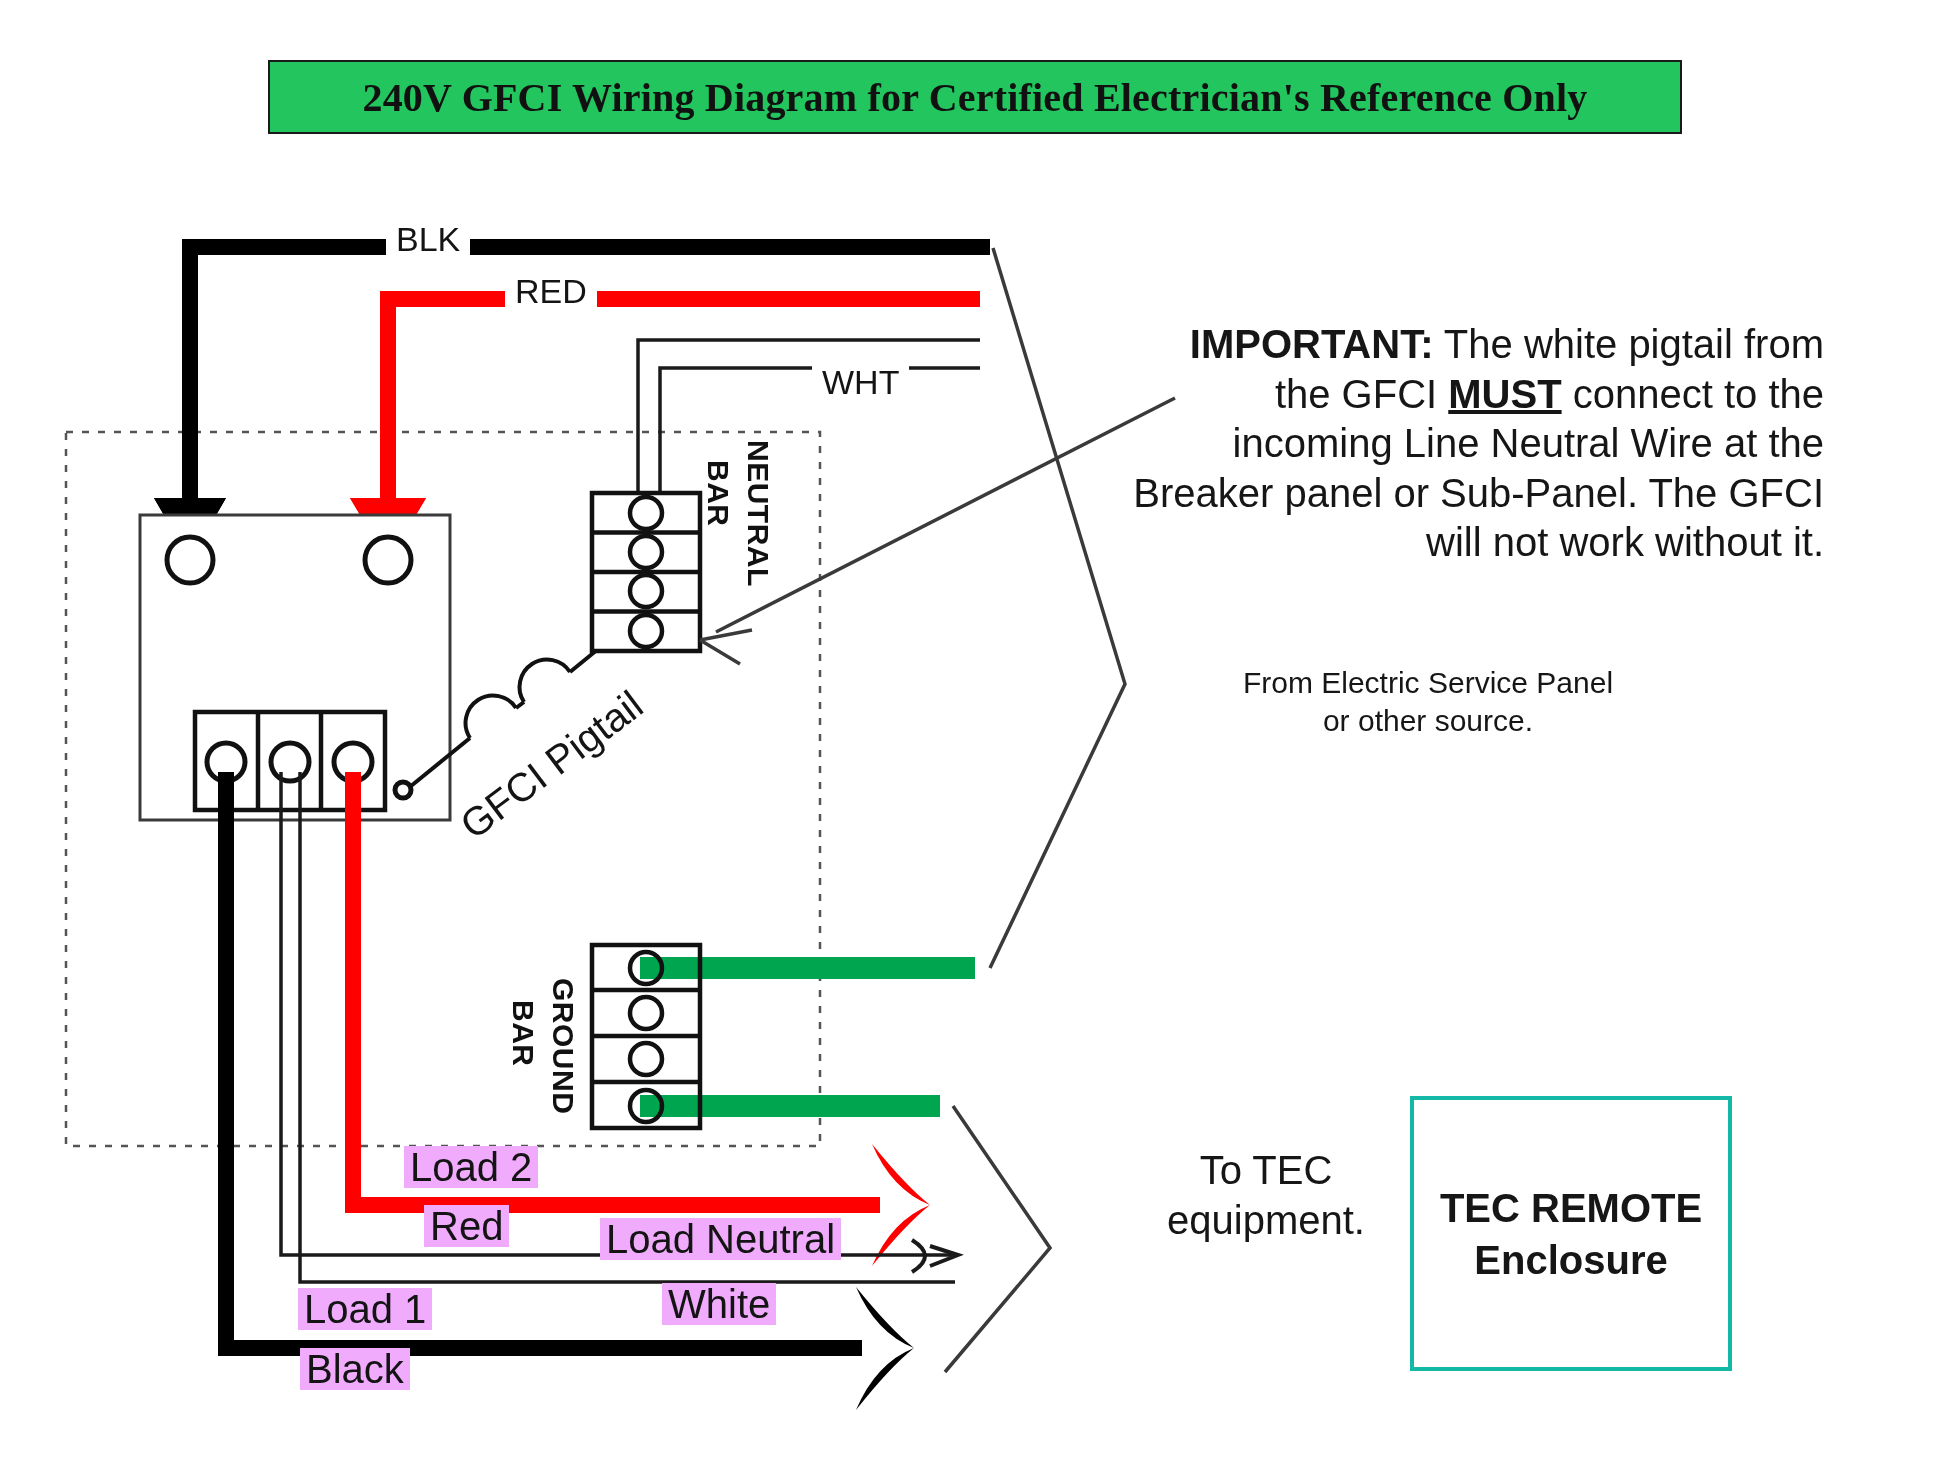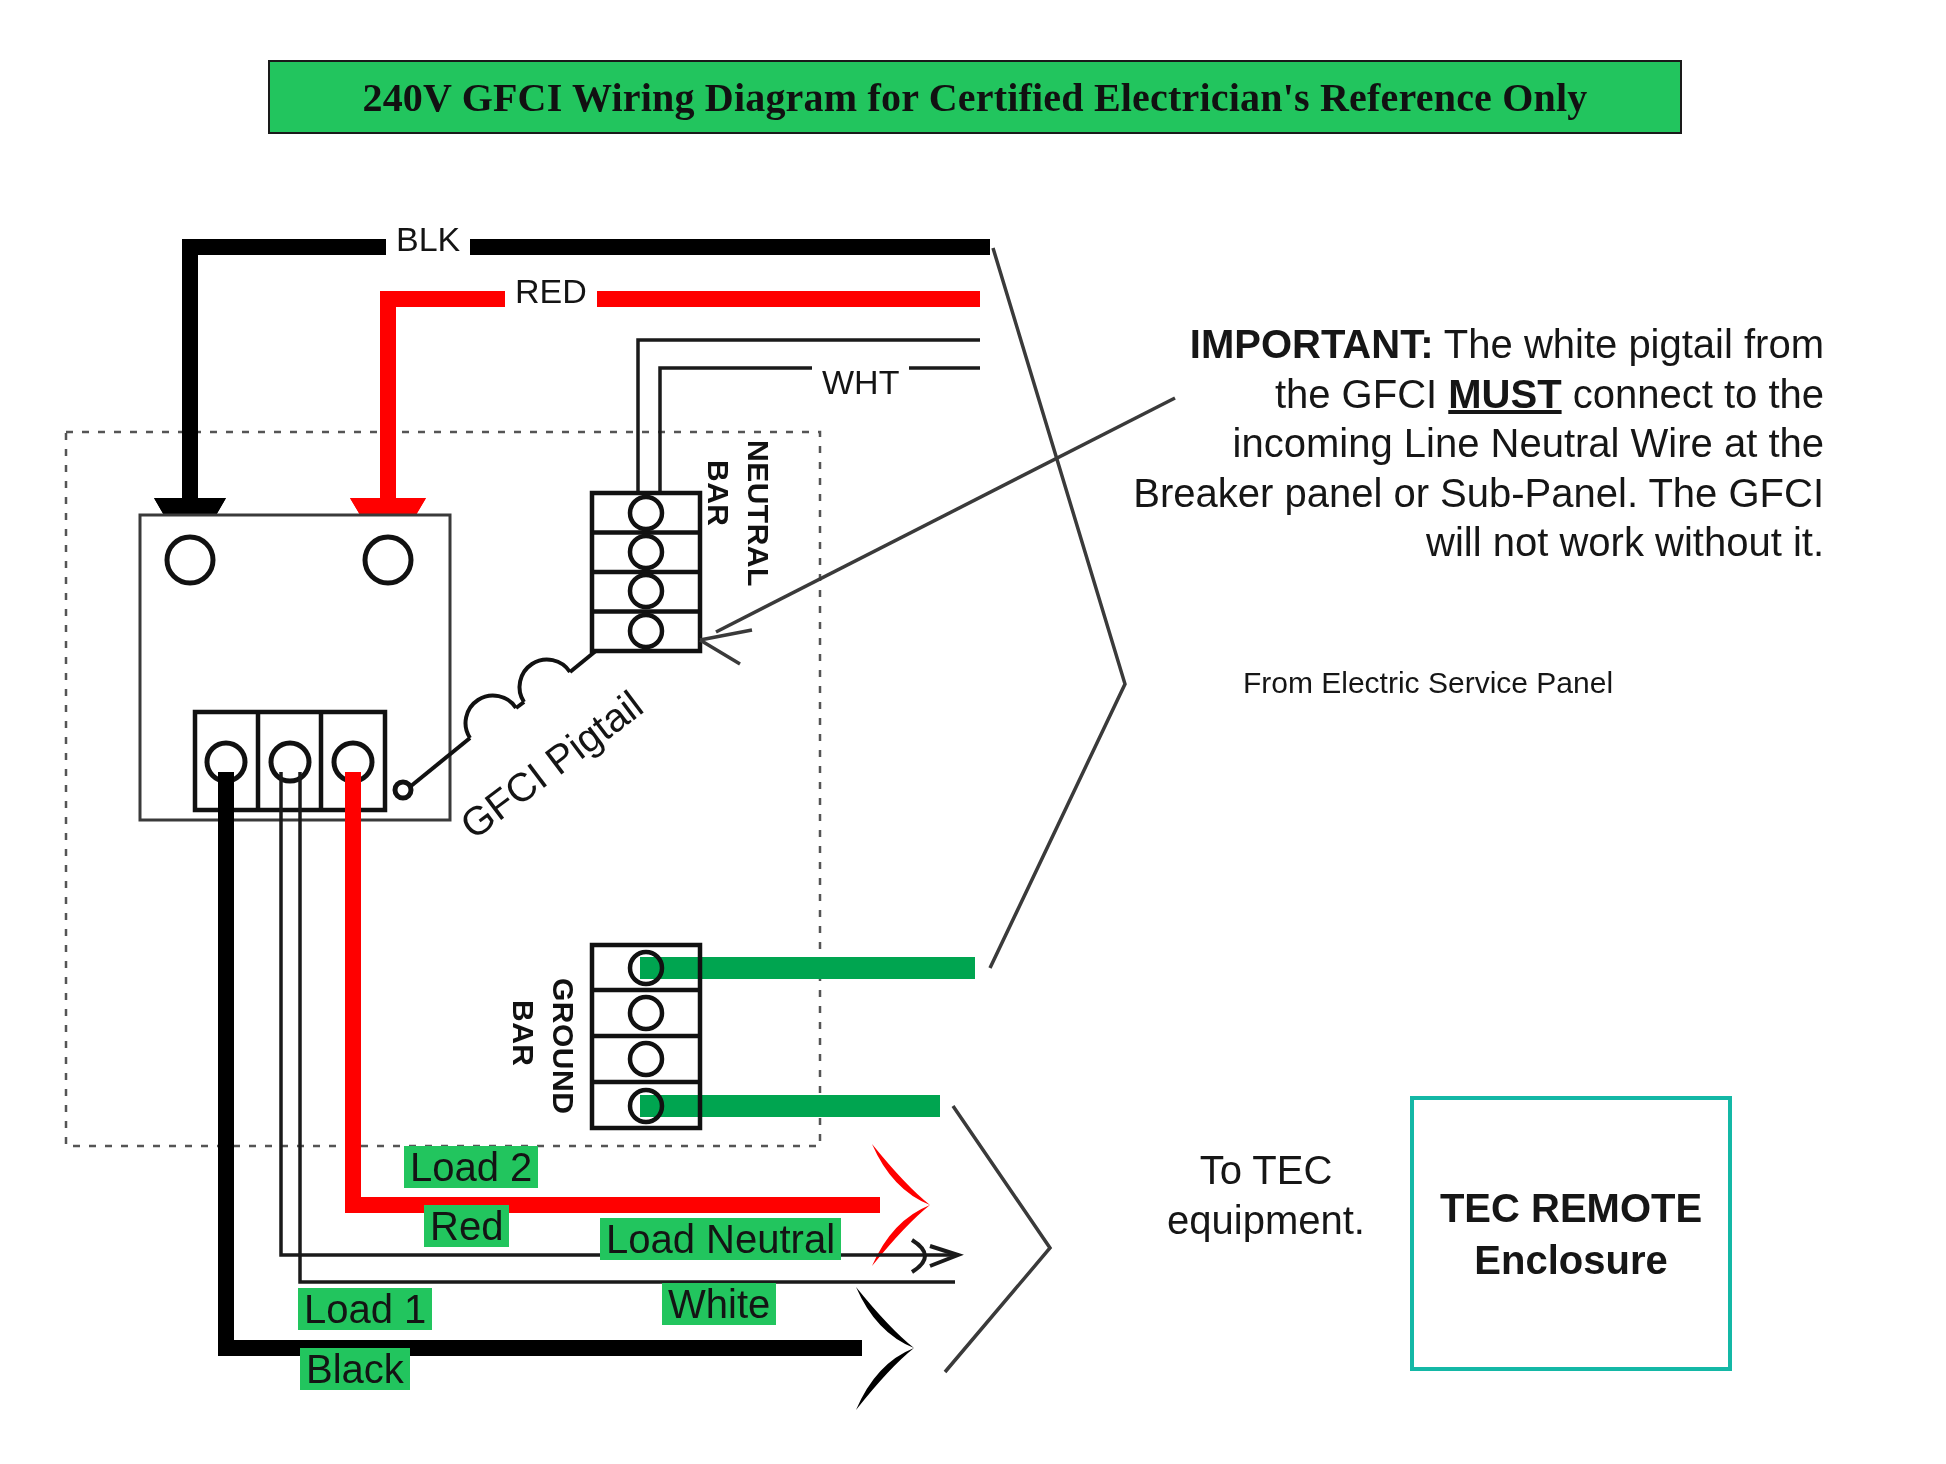--- a/index.html
+++ b/index.html
@@ -56,21 +56,21 @@
     line-height: 1;
     padding: 0 10px;
     color: #141414;
     white-space: nowrap;
   }
   .plain-label {
     font-size: 40px;
     line-height: 1.06;
     color: #141414;
     white-space: nowrap;
-    background: #22c55e;
+    background: #f0abfc;
     padding: 0 6px;
   }
   .vert-label {
     font-weight: bold;
     font-size: 30px;
     letter-spacing: 0.5px;
     color: #111111;
     white-space: nowrap;
     transform-origin: left top;
     transform: rotate(90deg);
@@ -274,20 +274,21 @@
 
   <div class="ov plain-label" style="left:298px; top:1288px;">Load 1</div>
   <div class="ov plain-label" style="left:300px; top:1348px;">Black</div>
 
   <div class="ov" id="important-note">
     <b>IMPORTANT:</b><span> The white pigtail from the GFCI </span><u class="must">MUST</u><span> connect to the incoming Line Neutral Wire at the Breaker panel or Sub-Panel. The GFCI will not work without it.</span>
   </div>
 
   <div class="ov" id="source-note">
     <div>From Electric Service Panel</div>
+    <div>or other source.</div>
   </div>
 
   <div class="ov" id="tec-note">
     <div>To TEC</div>
     <div>equipment.</div>
   </div>
 
   <div class="ov" id="tec-box">
     <div class="l1">TEC REMOTE</div>
     <div class="l2">Enclosure</div>

